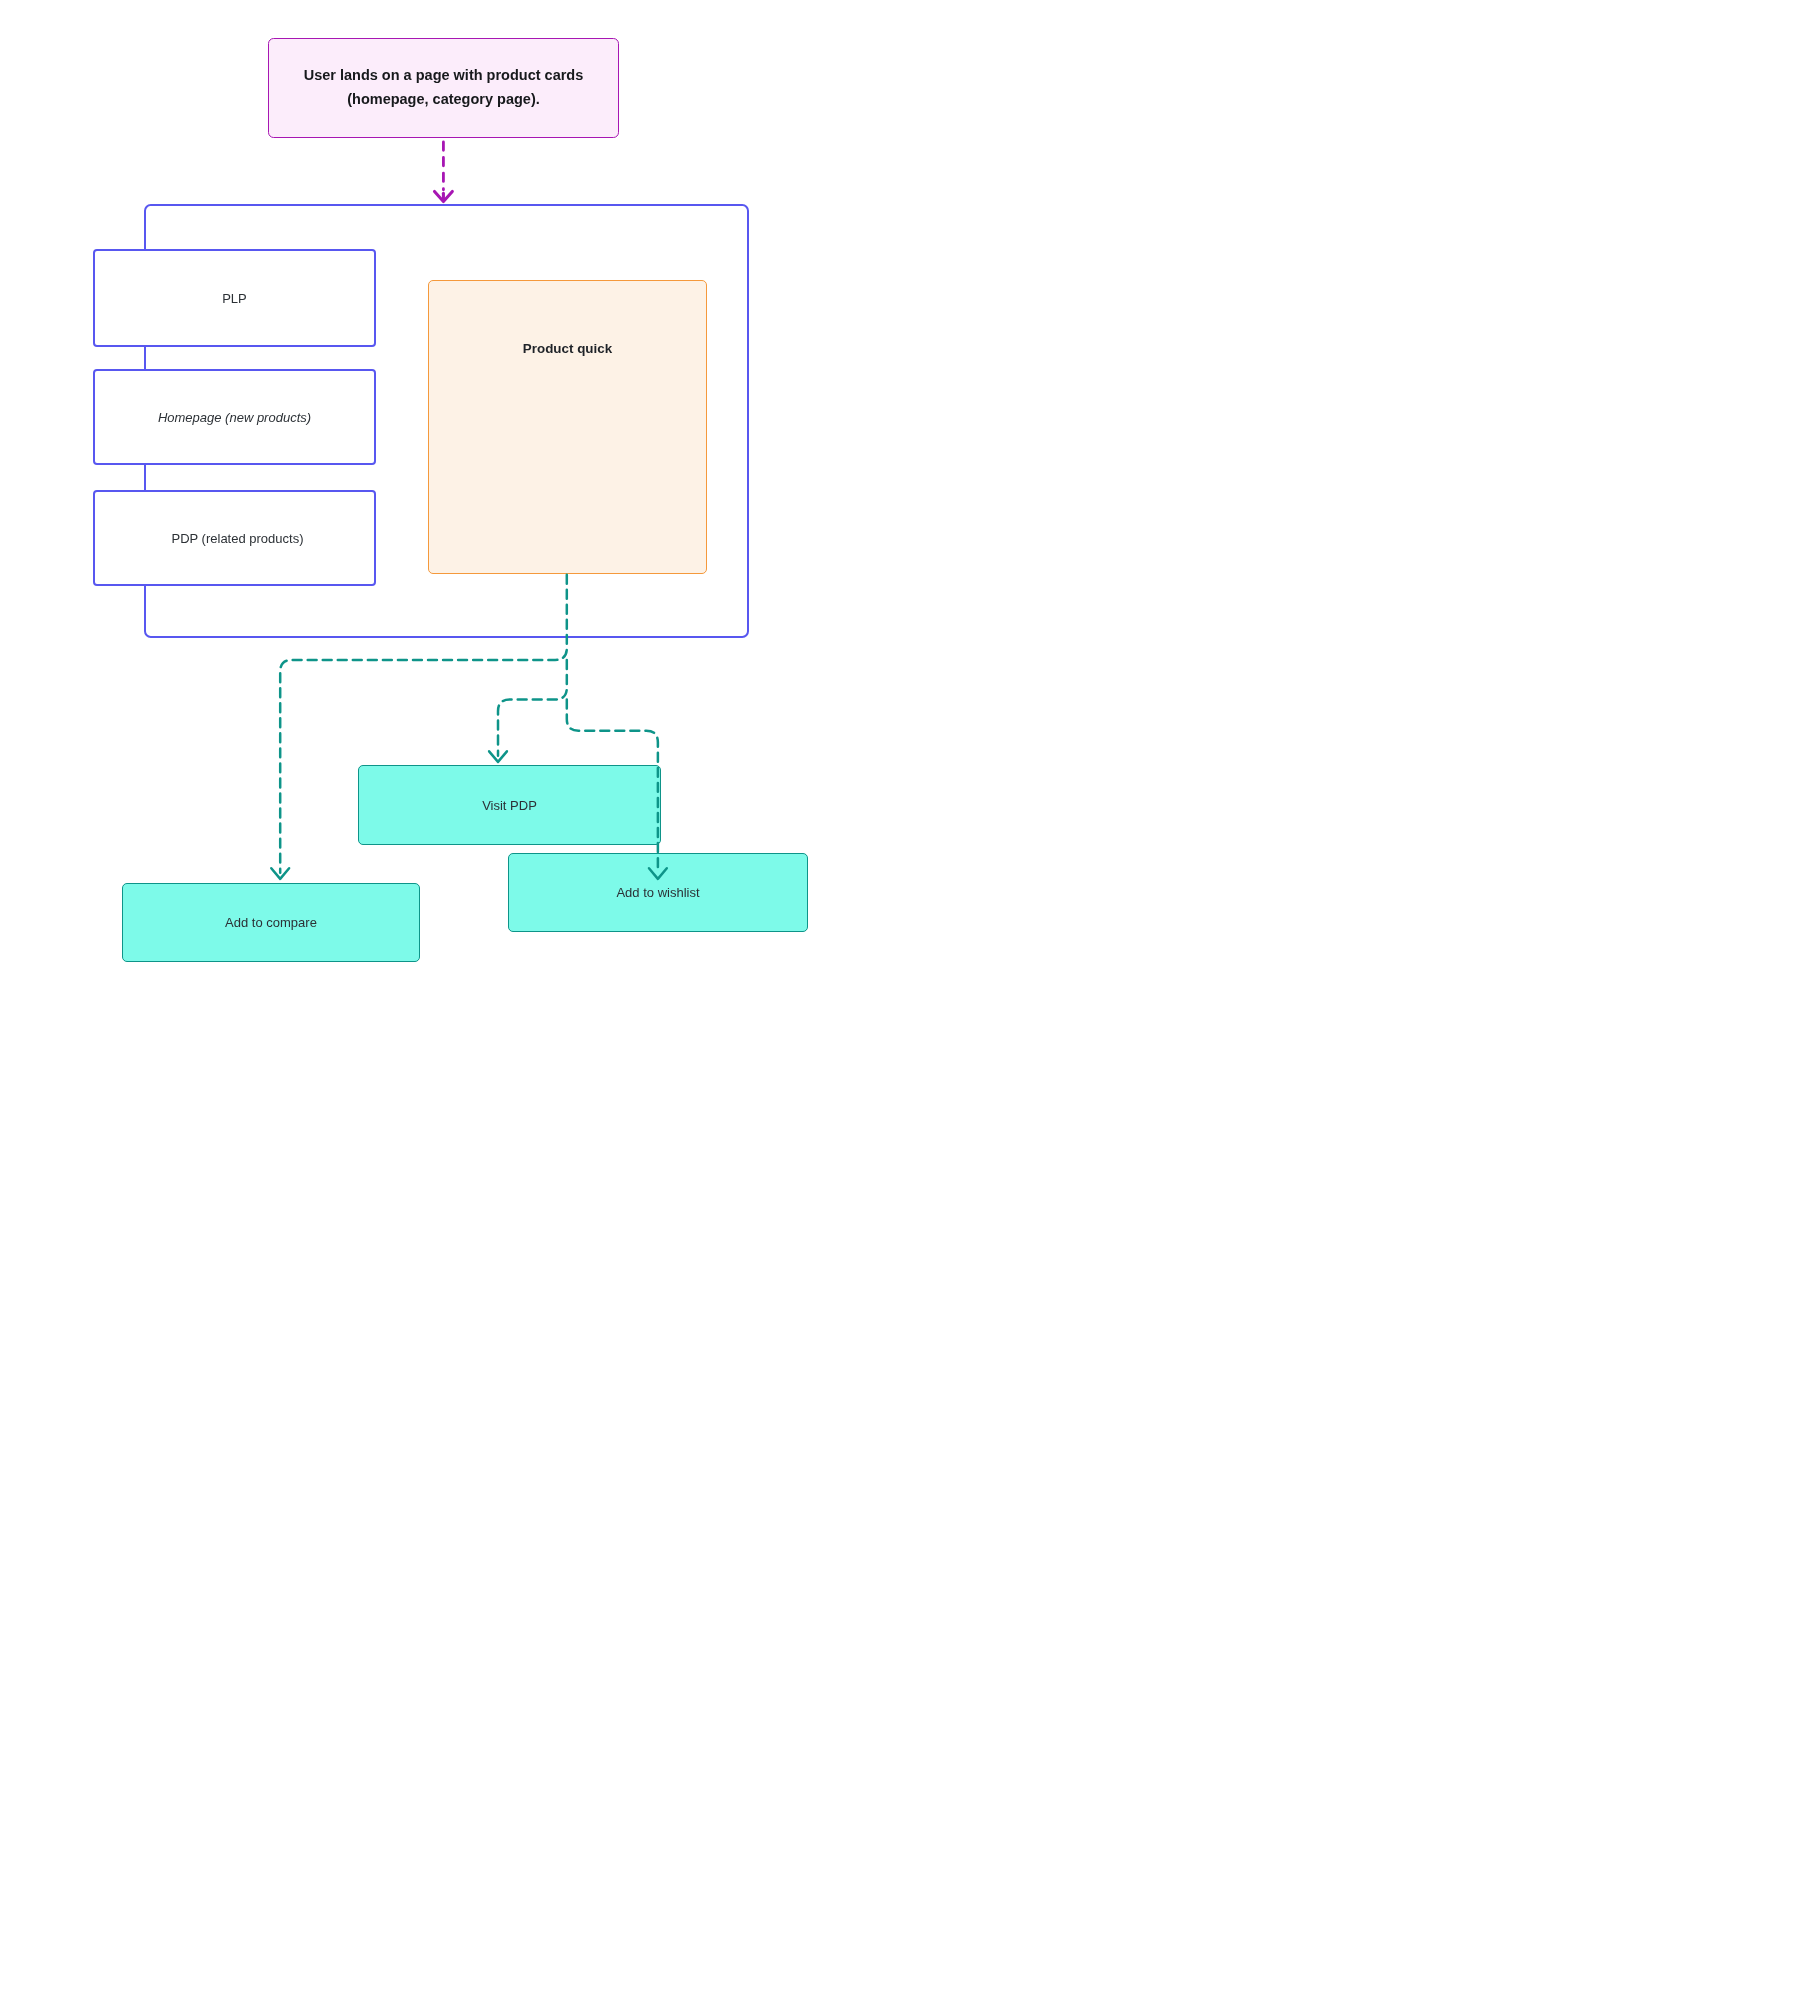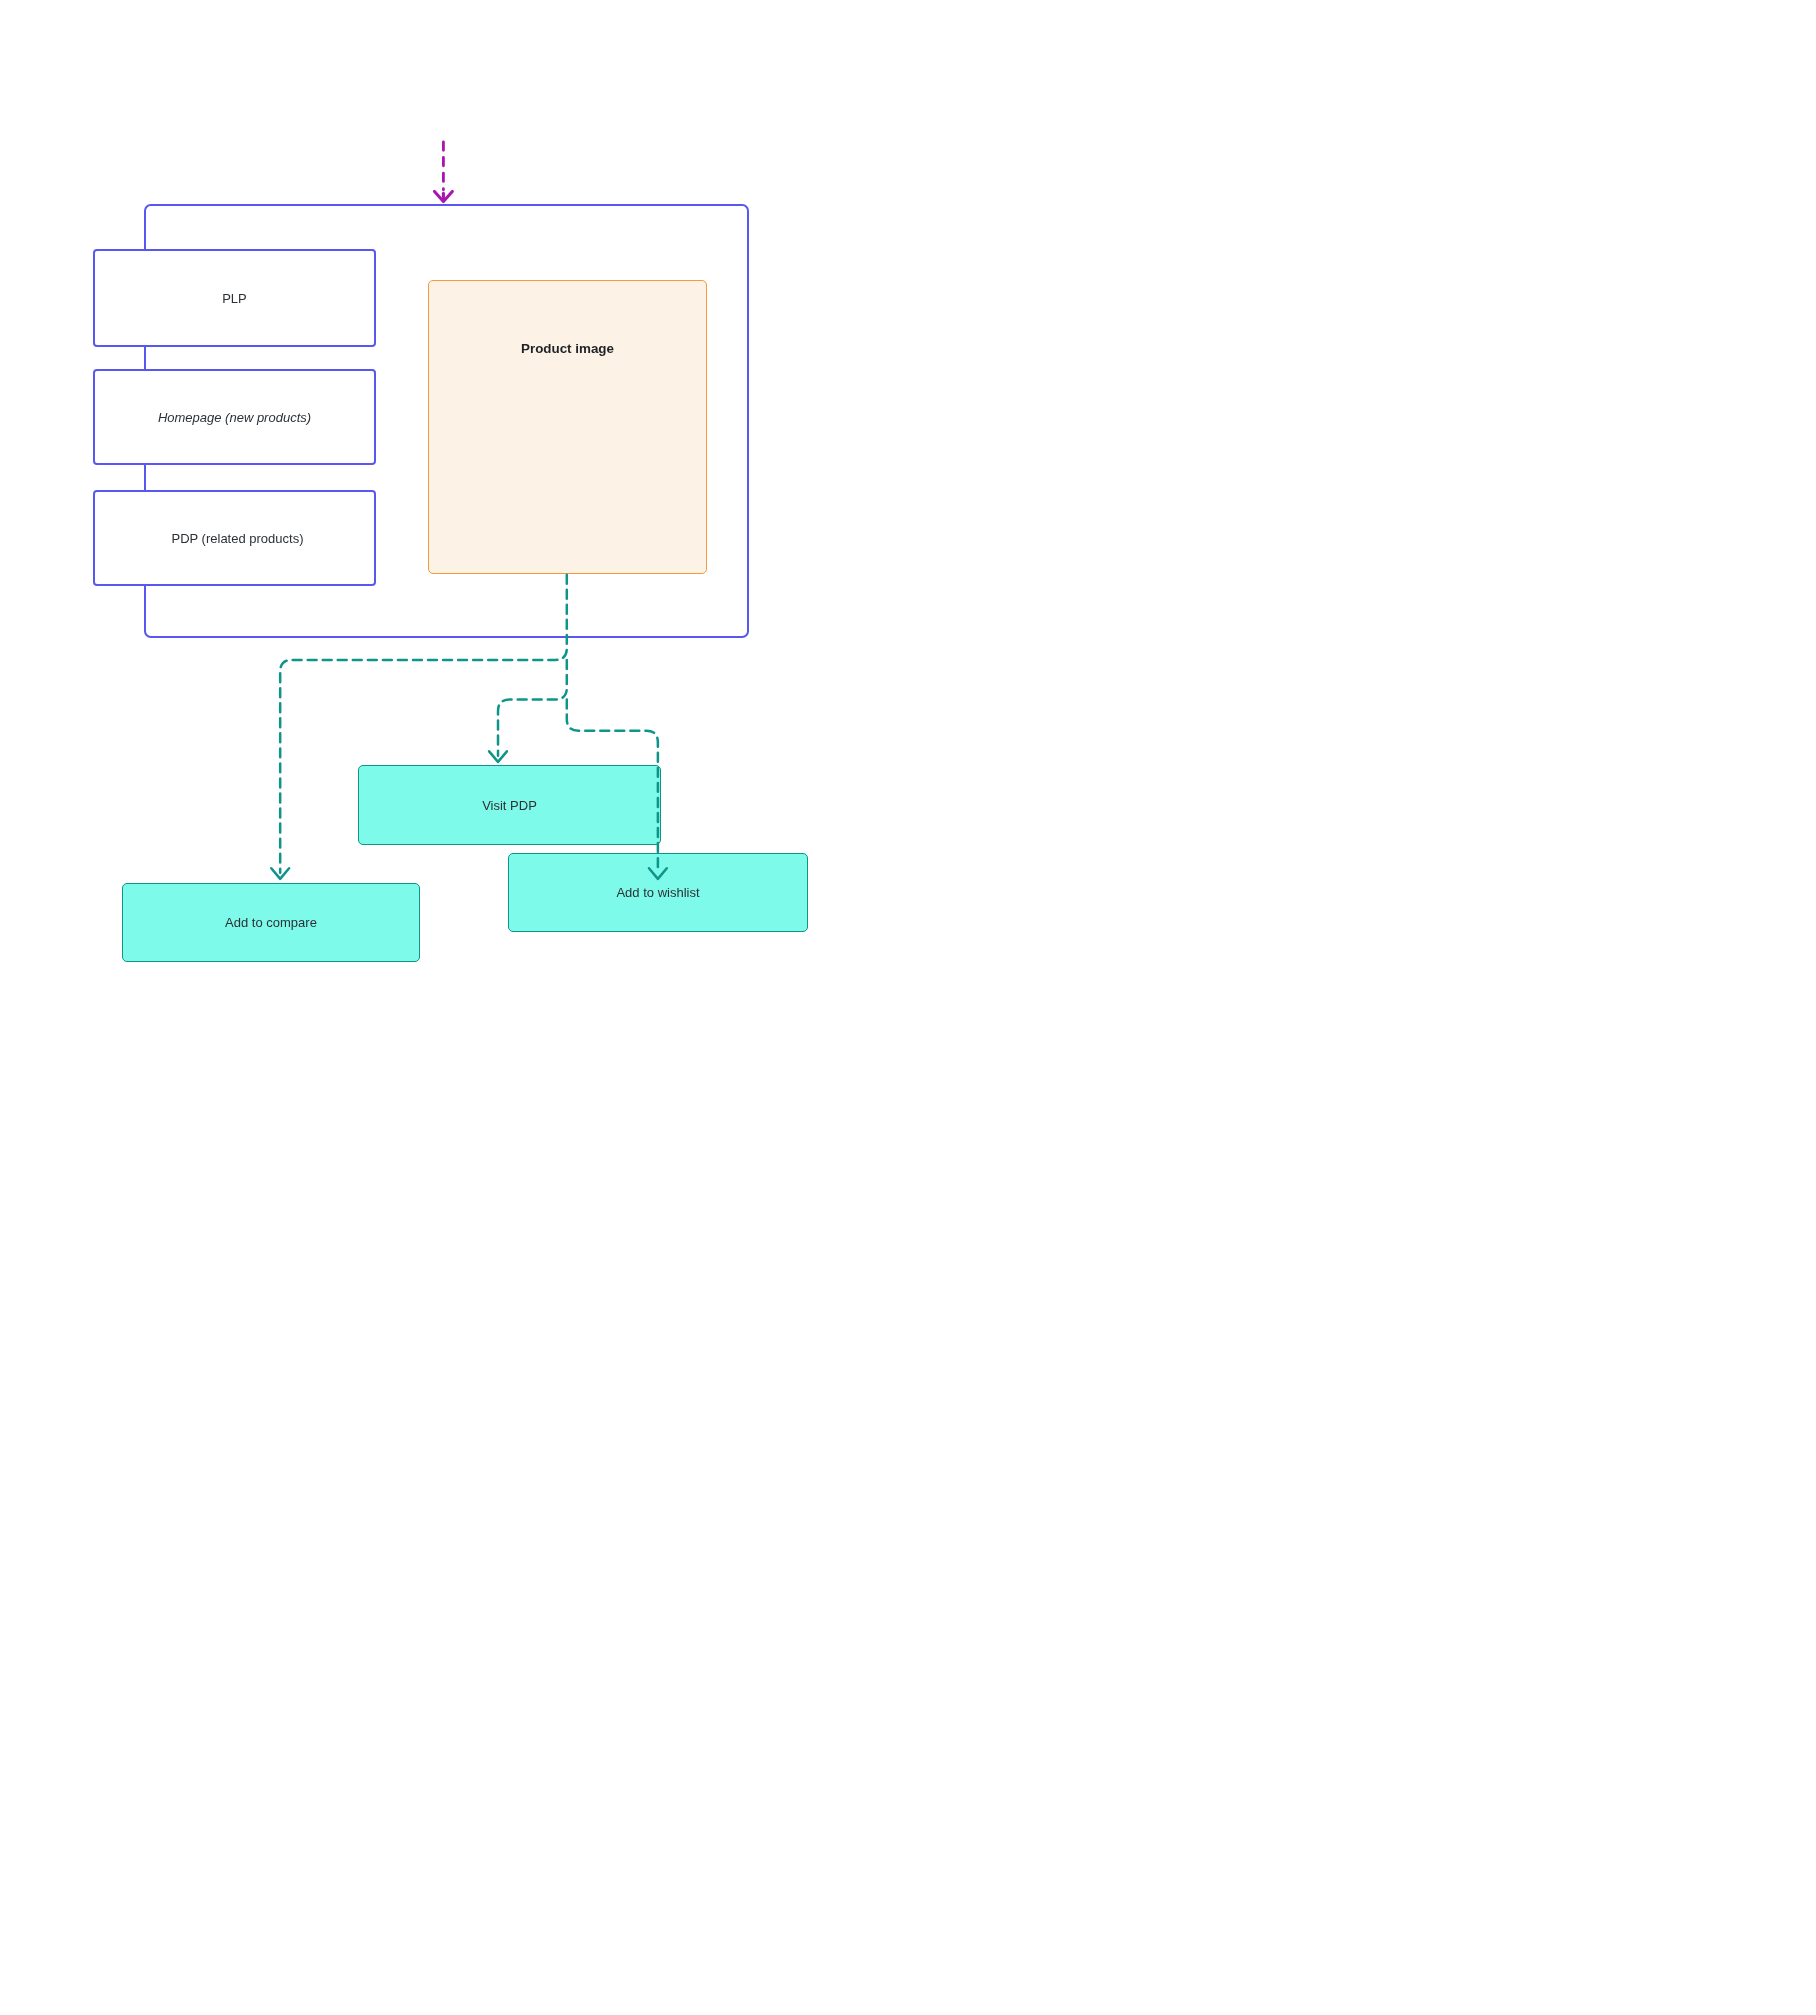--- a/index.html
+++ b/index.html
@@ -87,35 +87,39 @@
   .teal-dash{stroke:#0E9489;stroke-width:4.5;fill:none;stroke-linecap:round;stroke-linejoin:round;stroke-dasharray:16 11;}
   .teal-solid{stroke:#0E9489;stroke-width:4.5;fill:none;stroke-linecap:round;stroke-linejoin:round;}
   .magenta-dash{stroke:#A716B3;stroke-width:5;fill:none;stroke-linecap:round;stroke-dasharray:15 13;}
   .magenta-solid{stroke:#A716B3;stroke-width:5.5;fill:none;stroke-linecap:round;stroke-linejoin:round;}
 </style>
 </head>
 <body>
 
 <div id="canvas">
 
+  <div class="node entry">
+    <div class="label">User lands on a page with product cards
+(homepage, category page).</div>
+  </div>
 
   <div class="container-frame dotted-bg"></div>
 
   <div class="node source src-plp dotted-bg">
     <div class="label">PLP</div>
   </div>
   <div class="node source src-home dotted-bg">
     <div class="label">Homepage (new products)</div>
   </div>
   <div class="node source src-pdp dotted-bg">
     <div class="label">PDP (related products)</div>
   </div>
 
   <div class="node product-card">
-    <div class="card-title">Product image</div>
+    <div class="card-title">Product quick</div>
   </div>
 
   <div class="node action act-visit">
     <div class="label">Visit PDP</div>
   </div>
   <div class="node action act-compare">
     <div class="label">Add to compare</div>
   </div>
   <div class="node action act-wishlist">
     <div class="label">Add to wishlist</div>

